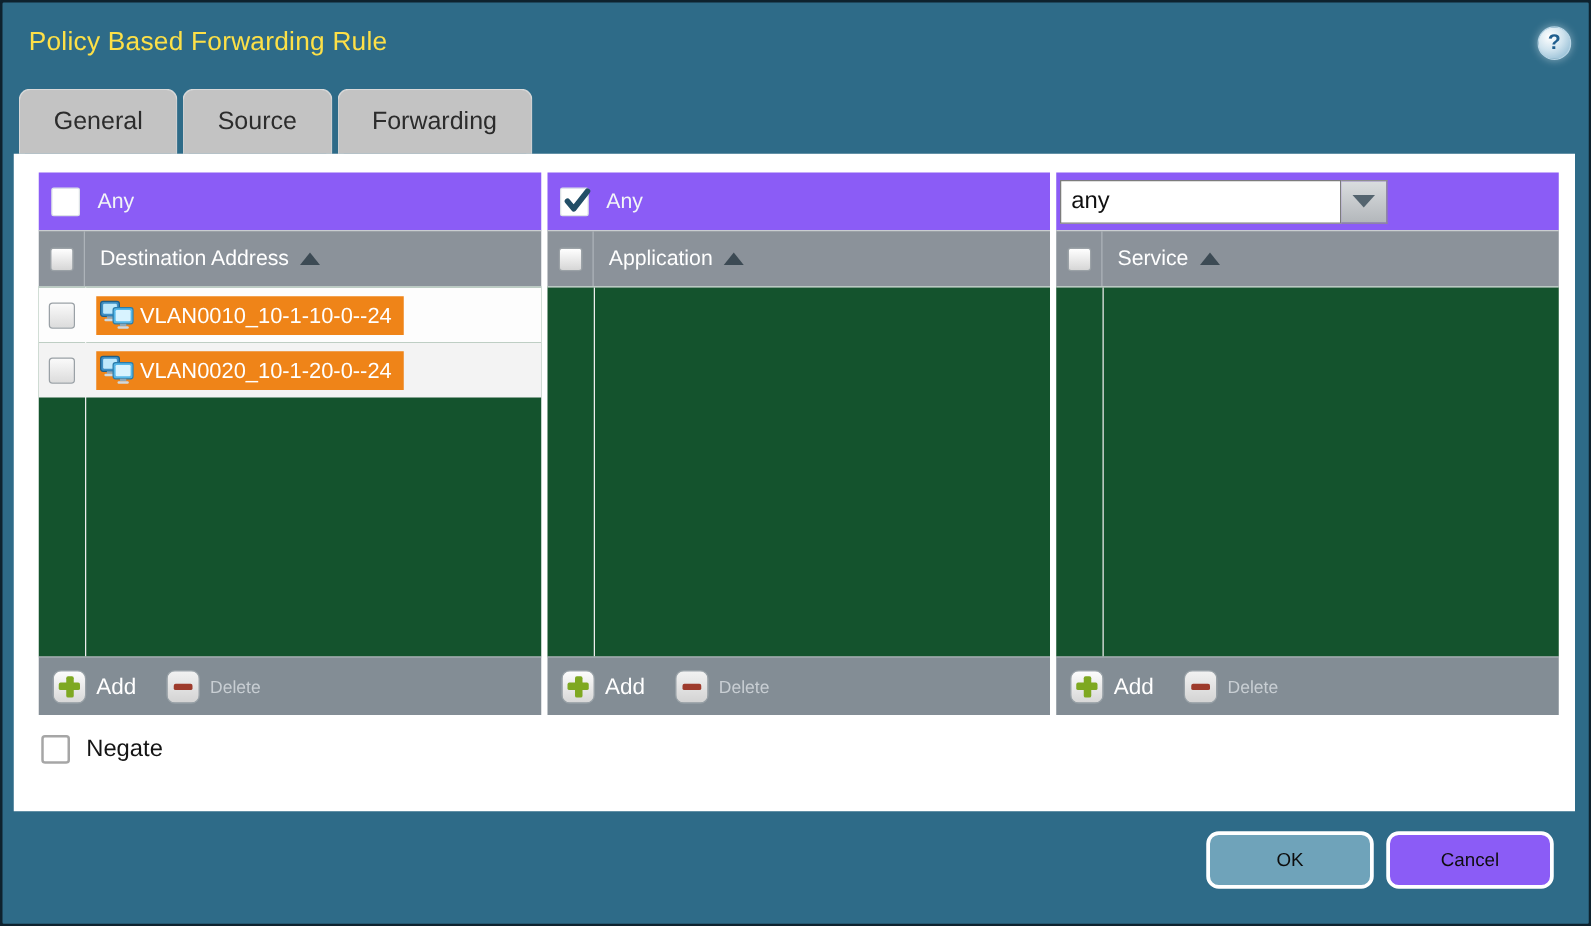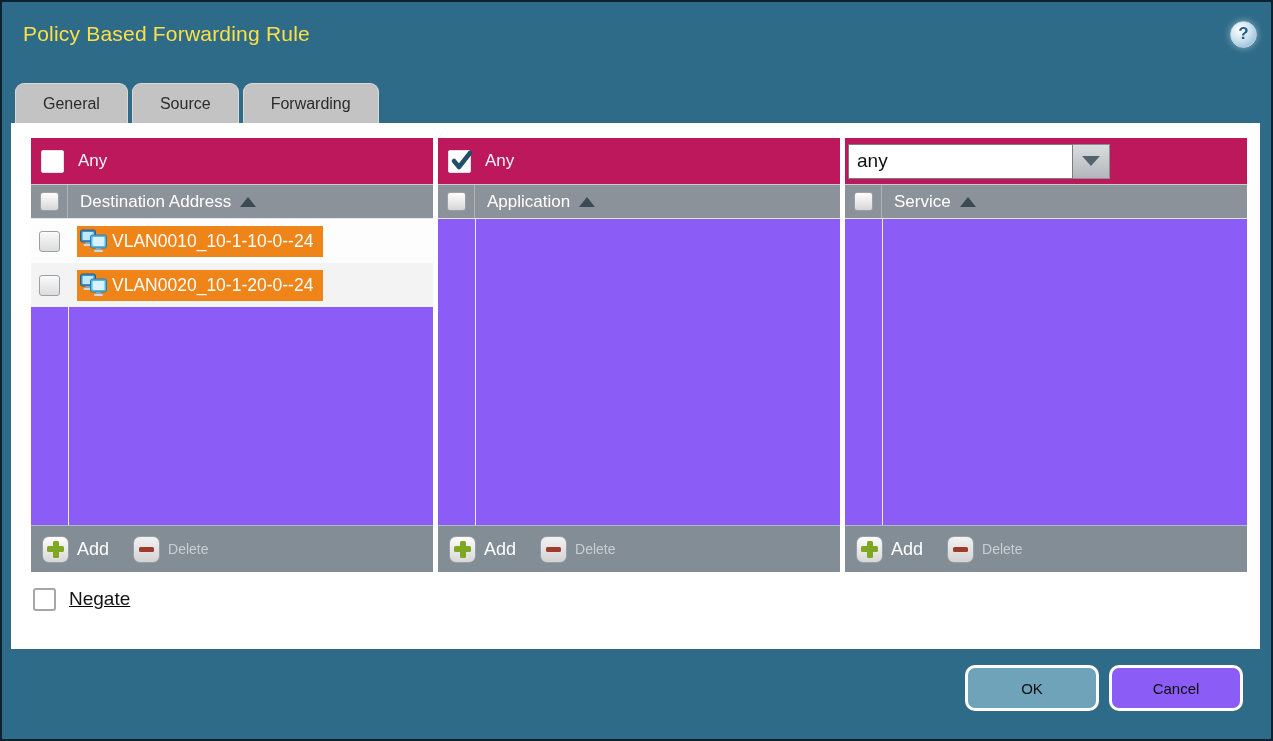--- a/index.html
+++ b/index.html
@@ -29,60 +29,60 @@
     box-shadow:0 0 7px rgba(255,255,255,.45);
     display:flex; align-items:center; justify-content:center;
     color:#1f5e8e; font-size:17px; font-weight:bold; cursor:pointer;
   }
   
   .tabs {
     position:absolute; top:68px; left:13px; right:12px; height:53px;
     display:flex; align-items:flex-end;
   }
   .tab {
-    height:40px; display:flex; align-items:center;
+    height:52px; display:flex; align-items:center;
     padding:0 27px; margin-right:4px;
-    background:#c3c3c3; color:#2c2c2c; font-size:16px;
+    background:#c3c3c3; color:#2c2c2c; font-size:20px;
     border:1px solid #d9d9d9; border-bottom:none;
     border-radius:9px 9px 0 0; cursor:pointer; white-space:nowrap;
   }
   .tab.active { background:#ffffff; color:#121212; border-color:#ffffff; }
   
   .content {
     position:absolute; top:121px; left:9px; right:11px; bottom:90px;
     background:#ffffff;
   }
   .panels { display:flex; gap:5px; margin:15px 0 0 20px; }
   .panel {
     width:402px; height:434px;
     display:flex; flex-direction:column;
     background:#fafafa;
   }
   .panel-top {
-    height:46px; flex:none; background:#be185d;
+    height:46px; flex:none; background:#8b5cf6;
     display:flex; align-items:center; padding:0 10px;
   }
   .panel-top .any-label { color:#f2f5f7; font-size:17px; margin-left:14px; }
   .col-header {
-    height:34px; flex:none; background:#8b929a;
+    height:45px; flex:none; background:#8b929a;
     border-top:1px solid #c9cdd0;
     display:flex; align-items:center;
   }
   .col-check-cell {
     width:37px; align-self:stretch; flex:none;
     display:flex; align-items:center; justify-content:center;
     border-right:1px solid #adb3b9;
   }
   .col-title { color:#ffffff; font-size:17px; margin-left:12px; display:flex; align-items:center; cursor:pointer; }
   .sort-asc {
     width:0; height:0; margin-left:9px;
     border-left:8px solid transparent; border-right:8px solid transparent;
     border-bottom:10px solid #3c4a54;
   }
-  .list { flex:1; background:#8b5cf6; border-top:1px solid #e4e6e8; position:relative; }
+  .list { flex:1; background:#14532d; border-top:1px solid #e4e6e8; position:relative; }
   .list::before {
     content:""; position:absolute; left:37px; top:0; bottom:0;
     width:1px; background:#ececec;
   }
   .row { height:44px; display:flex; align-items:center; position:relative; cursor:pointer; }
   .row.odd  { background:#fdfdfd; }
   .row.even { background:#f3f3f3; }
   .row-check-cell {
     width:37px; align-self:stretch; flex:none;
     display:flex; align-items:center; justify-content:center;
@@ -122,21 +122,21 @@
   .cb-sm {
     width:19px; height:19px; border-radius:3px;
     background:linear-gradient(#ffffff,#d6d6d6);
     border:1px solid #9aa1a6;
   }
   .cb-row {
     width:21px; height:21px; border-radius:3px;
     background:linear-gradient(#fafafa,#dcdcdc);
     border:1px solid #9aa1a6;
   }
-  .negate-row { display:flex; align-items:flex-start; margin:16px 0 0 22px;text-decoration:underline; }
+  .negate-row { display:flex; align-items:flex-end; margin:16px 0 0 22px; }
   .cb-negate { width:23px; height:23px; background:#ffffff; border:2px solid #a6a6a6; border-radius:3px; }
   .negate-label { font-size:19px; color:#141414; margin-left:13px; }
   
   .dropdown { display:flex; align-items:center; margin-left:-7px; }
   .dd-value {
     width:225px; height:35px; background:#ffffff; border:1px solid #7c7c7c;
     font-size:19px; color:#101010; display:flex; align-items:center; padding-left:8px;
     cursor:text;
   }
   .dd-btn {

